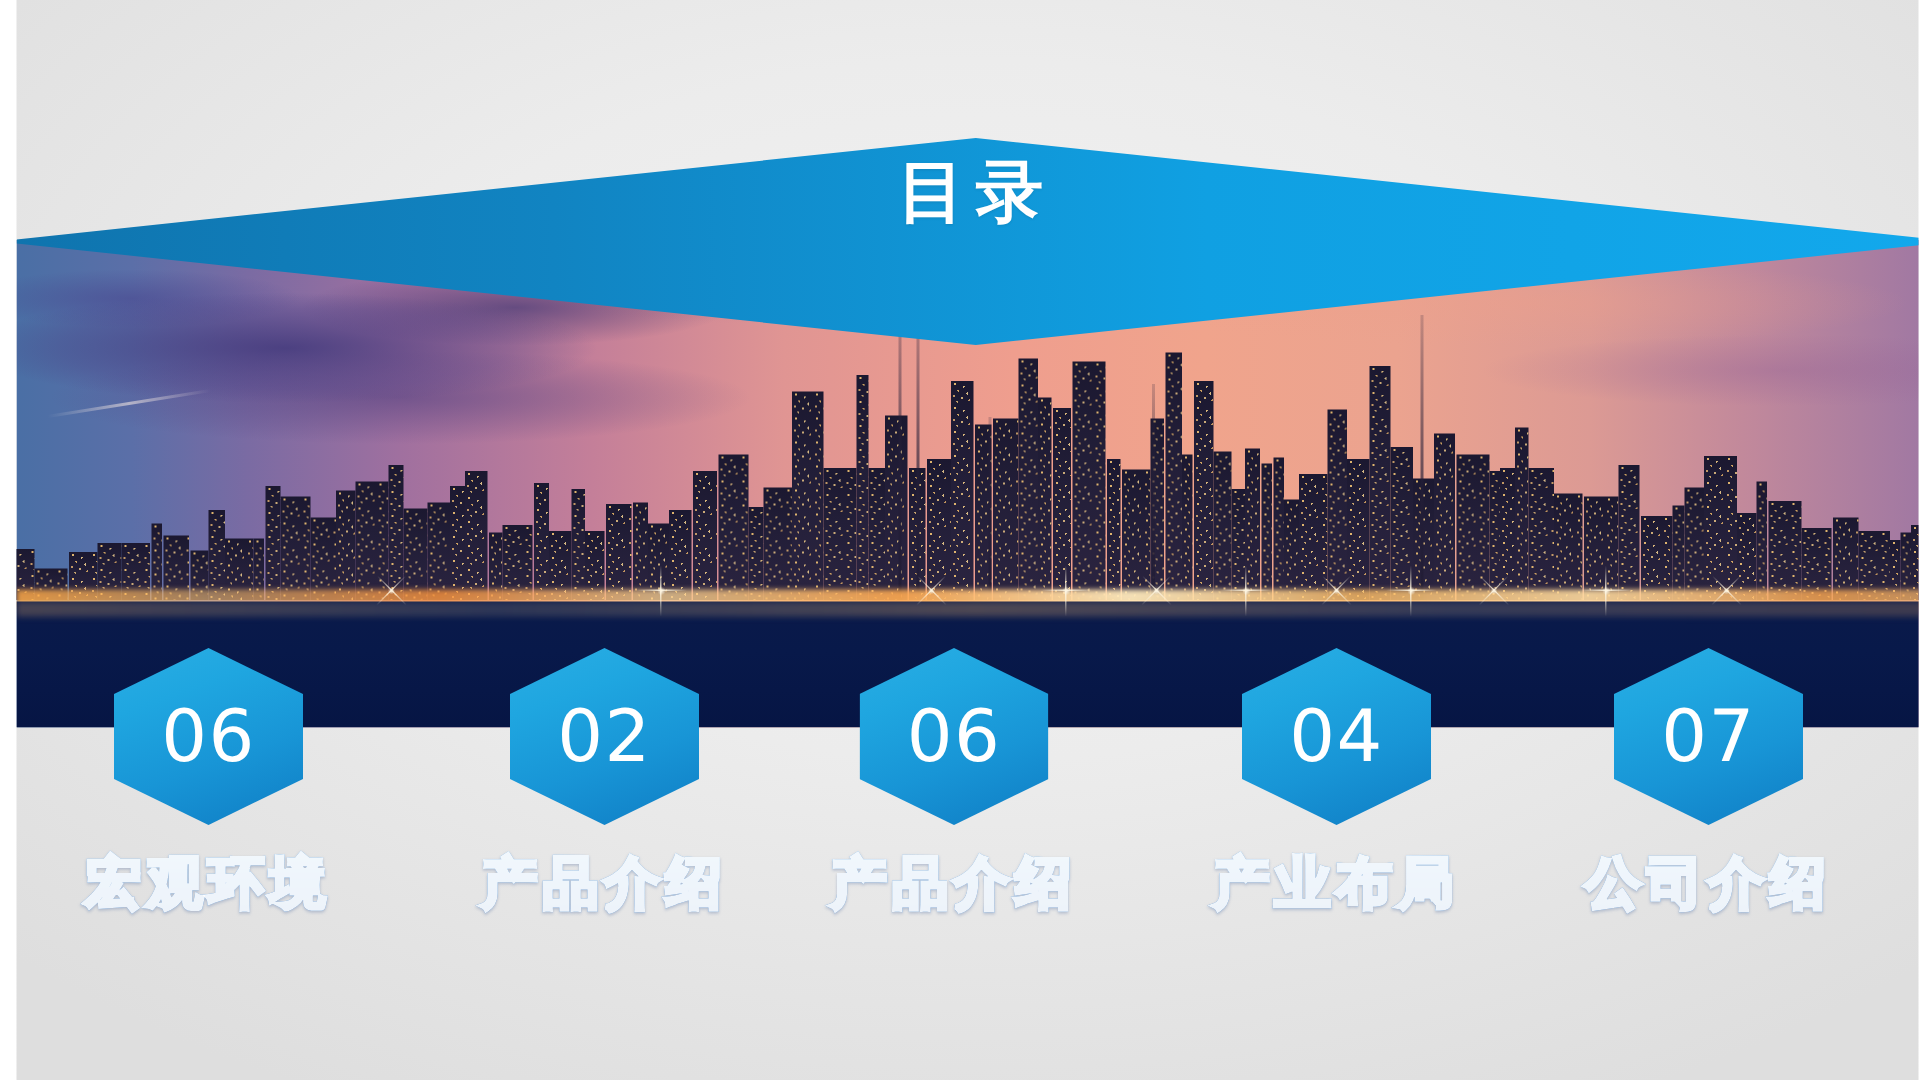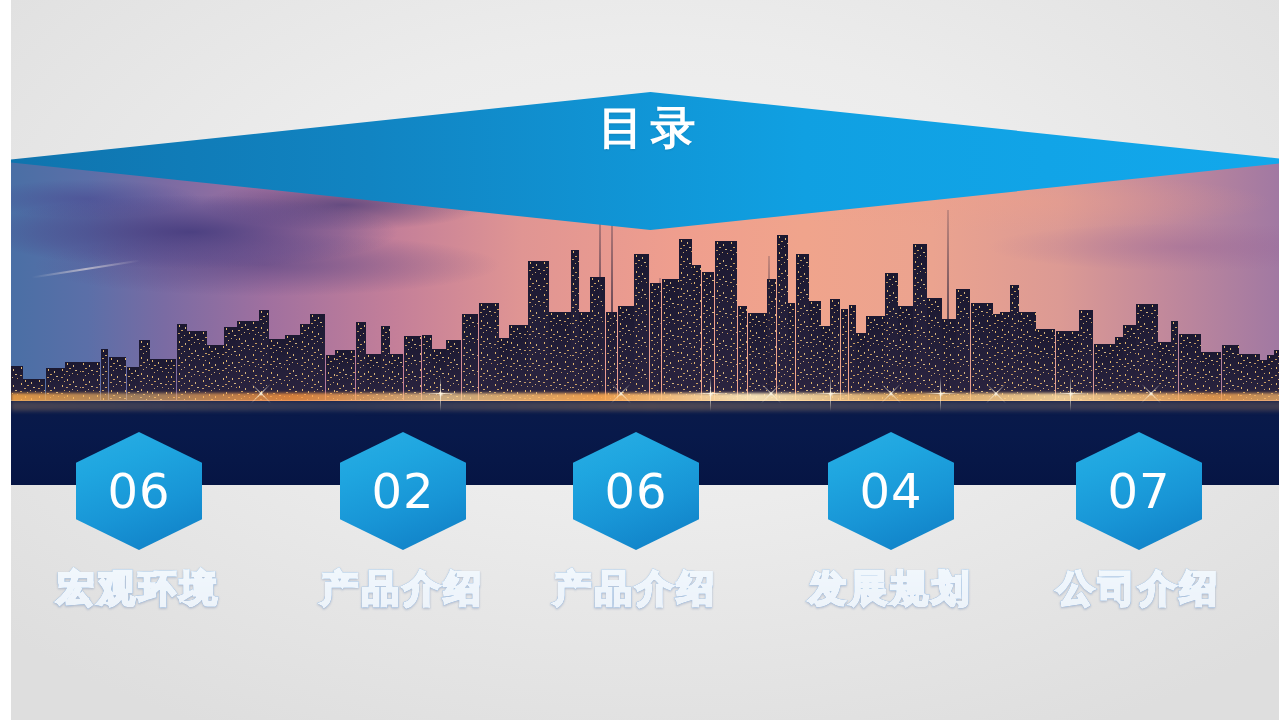--- a/index.html
+++ b/index.html
@@ -310,21 +310,21 @@
       <div class="hex">
         <span class="hex-num">06</span>
       </div>
       <div class="nav-label">产品介绍</div>
     </div>
 
     <div class="nav-item" style="left:792px;">
       <div class="hex">
         <span class="hex-num">04</span>
       </div>
-      <div class="nav-label">发展规划</div>
+      <div class="nav-label">产业布局</div>
     </div>
 
     <div class="nav-item" style="left:1040px;">
       <div class="hex">
         <span class="hex-num">07</span>
       </div>
       <div class="nav-label">公司介绍</div>
     </div>
 
   </div>

